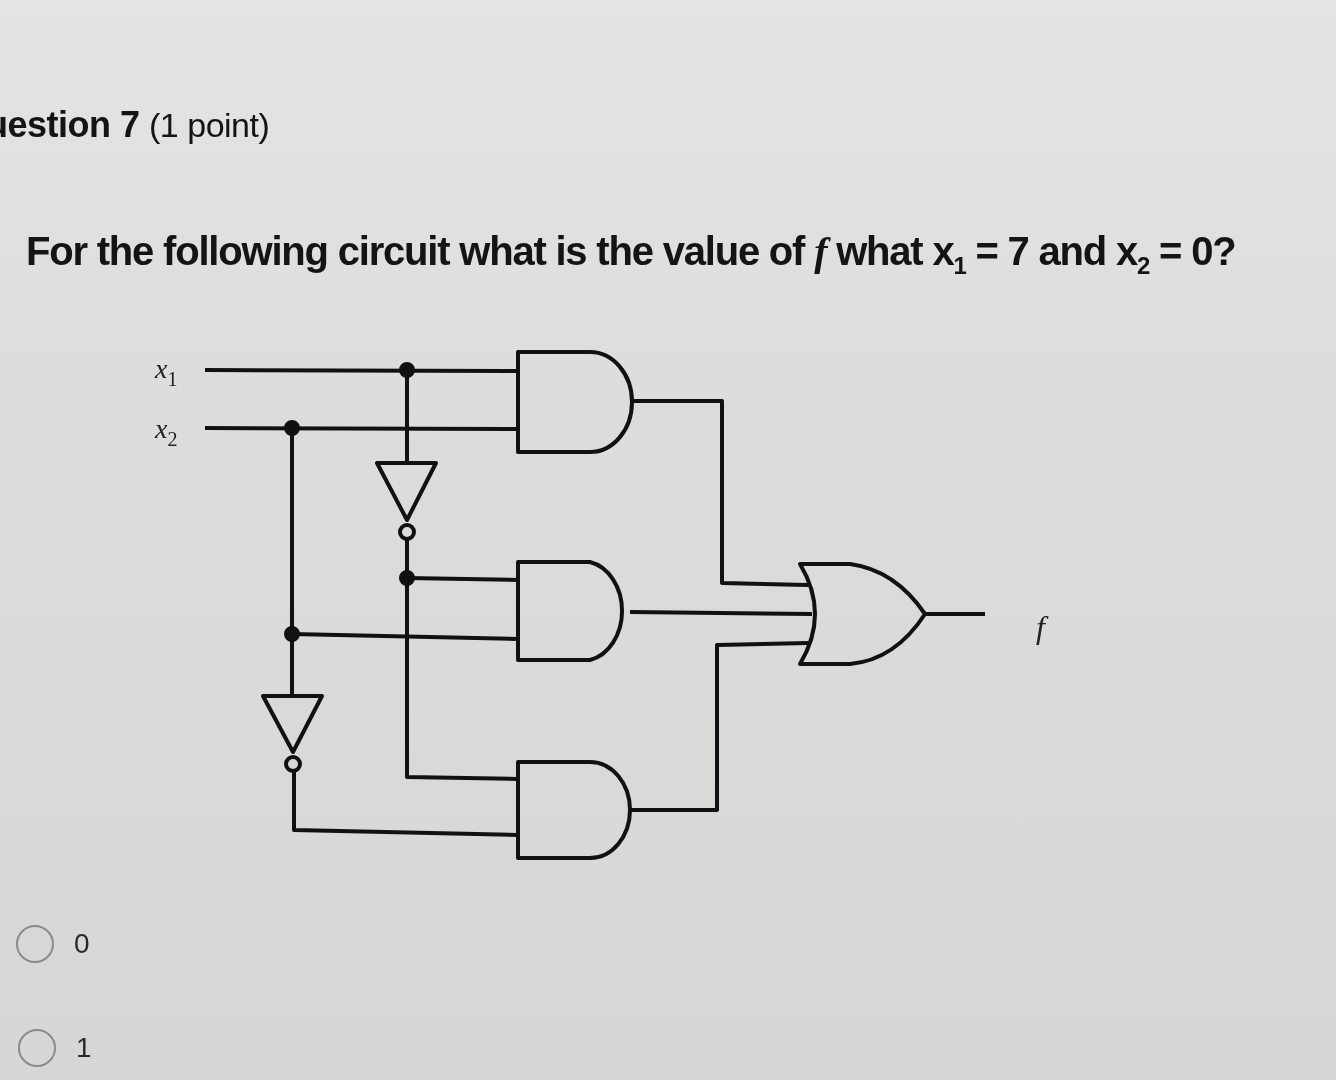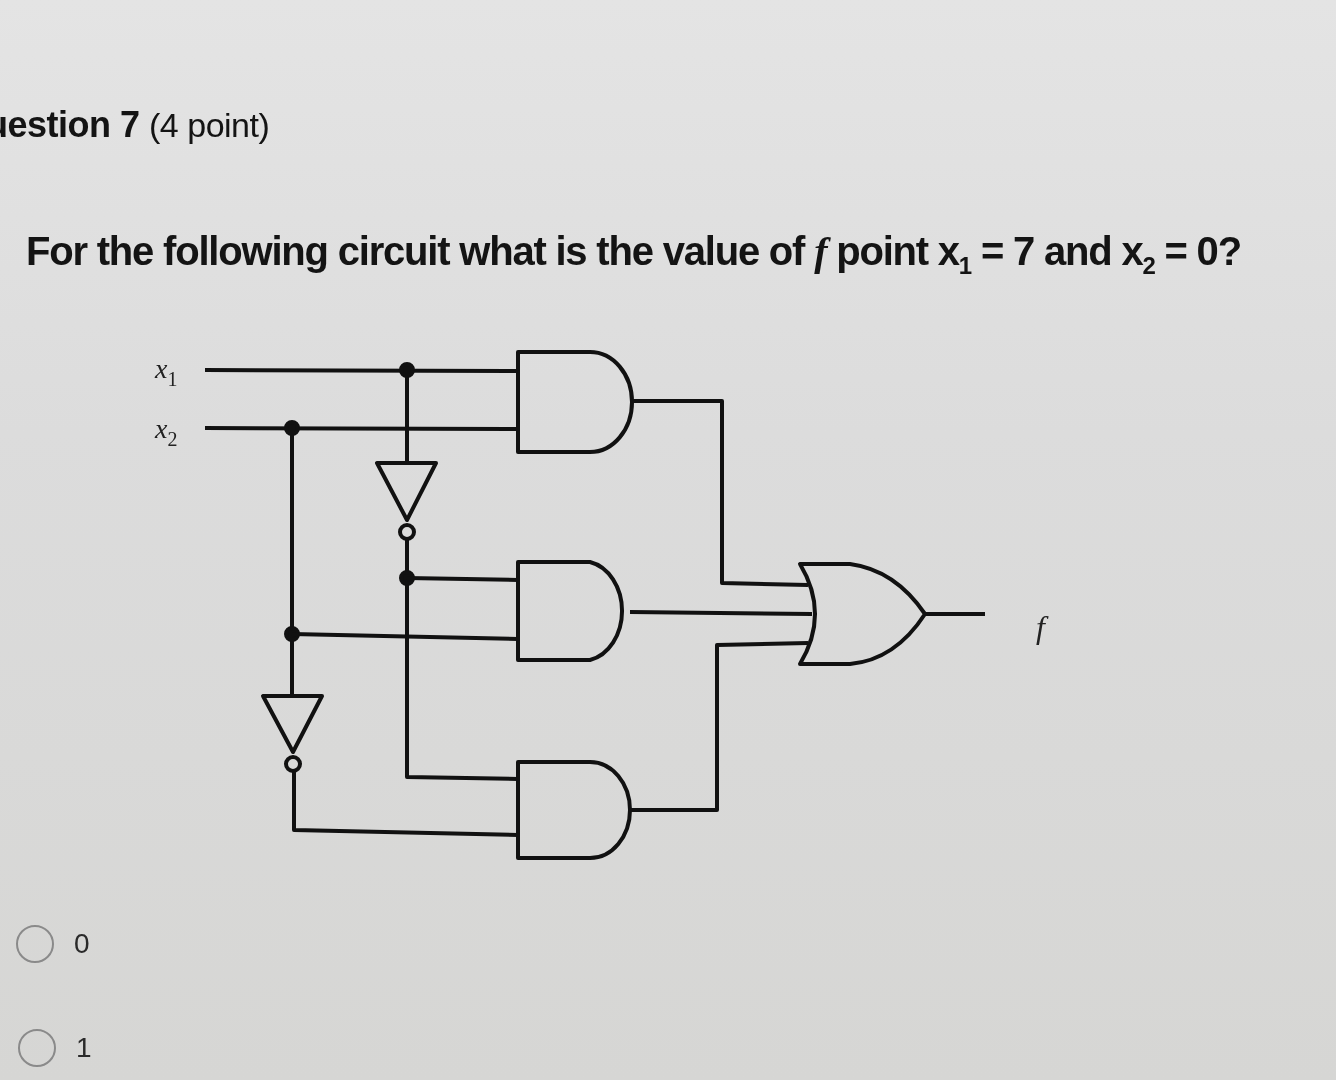--- a/index.html
+++ b/index.html
@@ -29,24 +29,24 @@
     width:38px; height:38px; border-radius:50%;
     border:2px solid #8a8a8a; box-sizing:border-box; background:transparent;
   }
   .opt-label { font-size:28px; color:#2a2a2a; margin-left:20px; }
 </style>
 </head>
 <body>
 
 <div class="q-title">
   <span>uestion 7</span>
-  <span class="points">(4 point)</span>
+  <span class="points">(1 point)</span>
 </div>
 
-<div class="q-text"><span>For the following circuit what is the value of </span><i>f</i><span> point x</span><sub>1</sub><span> = 7 and x</span><sub>2</sub><span> = 0?</span></div>
+<div class="q-text"><span>For the following circuit what is the value of </span><i>f</i><span> what x</span><sub>1</sub><span> = 7 and x</span><sub>2</sub><span> = 0?</span></div>
 
 <svg class="circuit" width="1336" height="1080" viewBox="0 0 1336 1080">
   <g fill="none" stroke="#111" stroke-width="4" stroke-linejoin="round">
 
     <g font-family="Liberation Serif, serif" font-style="italic" font-size="28" fill="#222" stroke="none">
       <text x="155" y="378"><tspan>x</tspan><tspan font-size="20" dy="8" font-style="normal">1</tspan></text>
       <text x="155" y="438"><tspan>x</tspan><tspan font-size="20" dy="8" font-style="normal">2</tspan></text>
     </g>
 
     <path d="M205 370 L518 371"></path>

